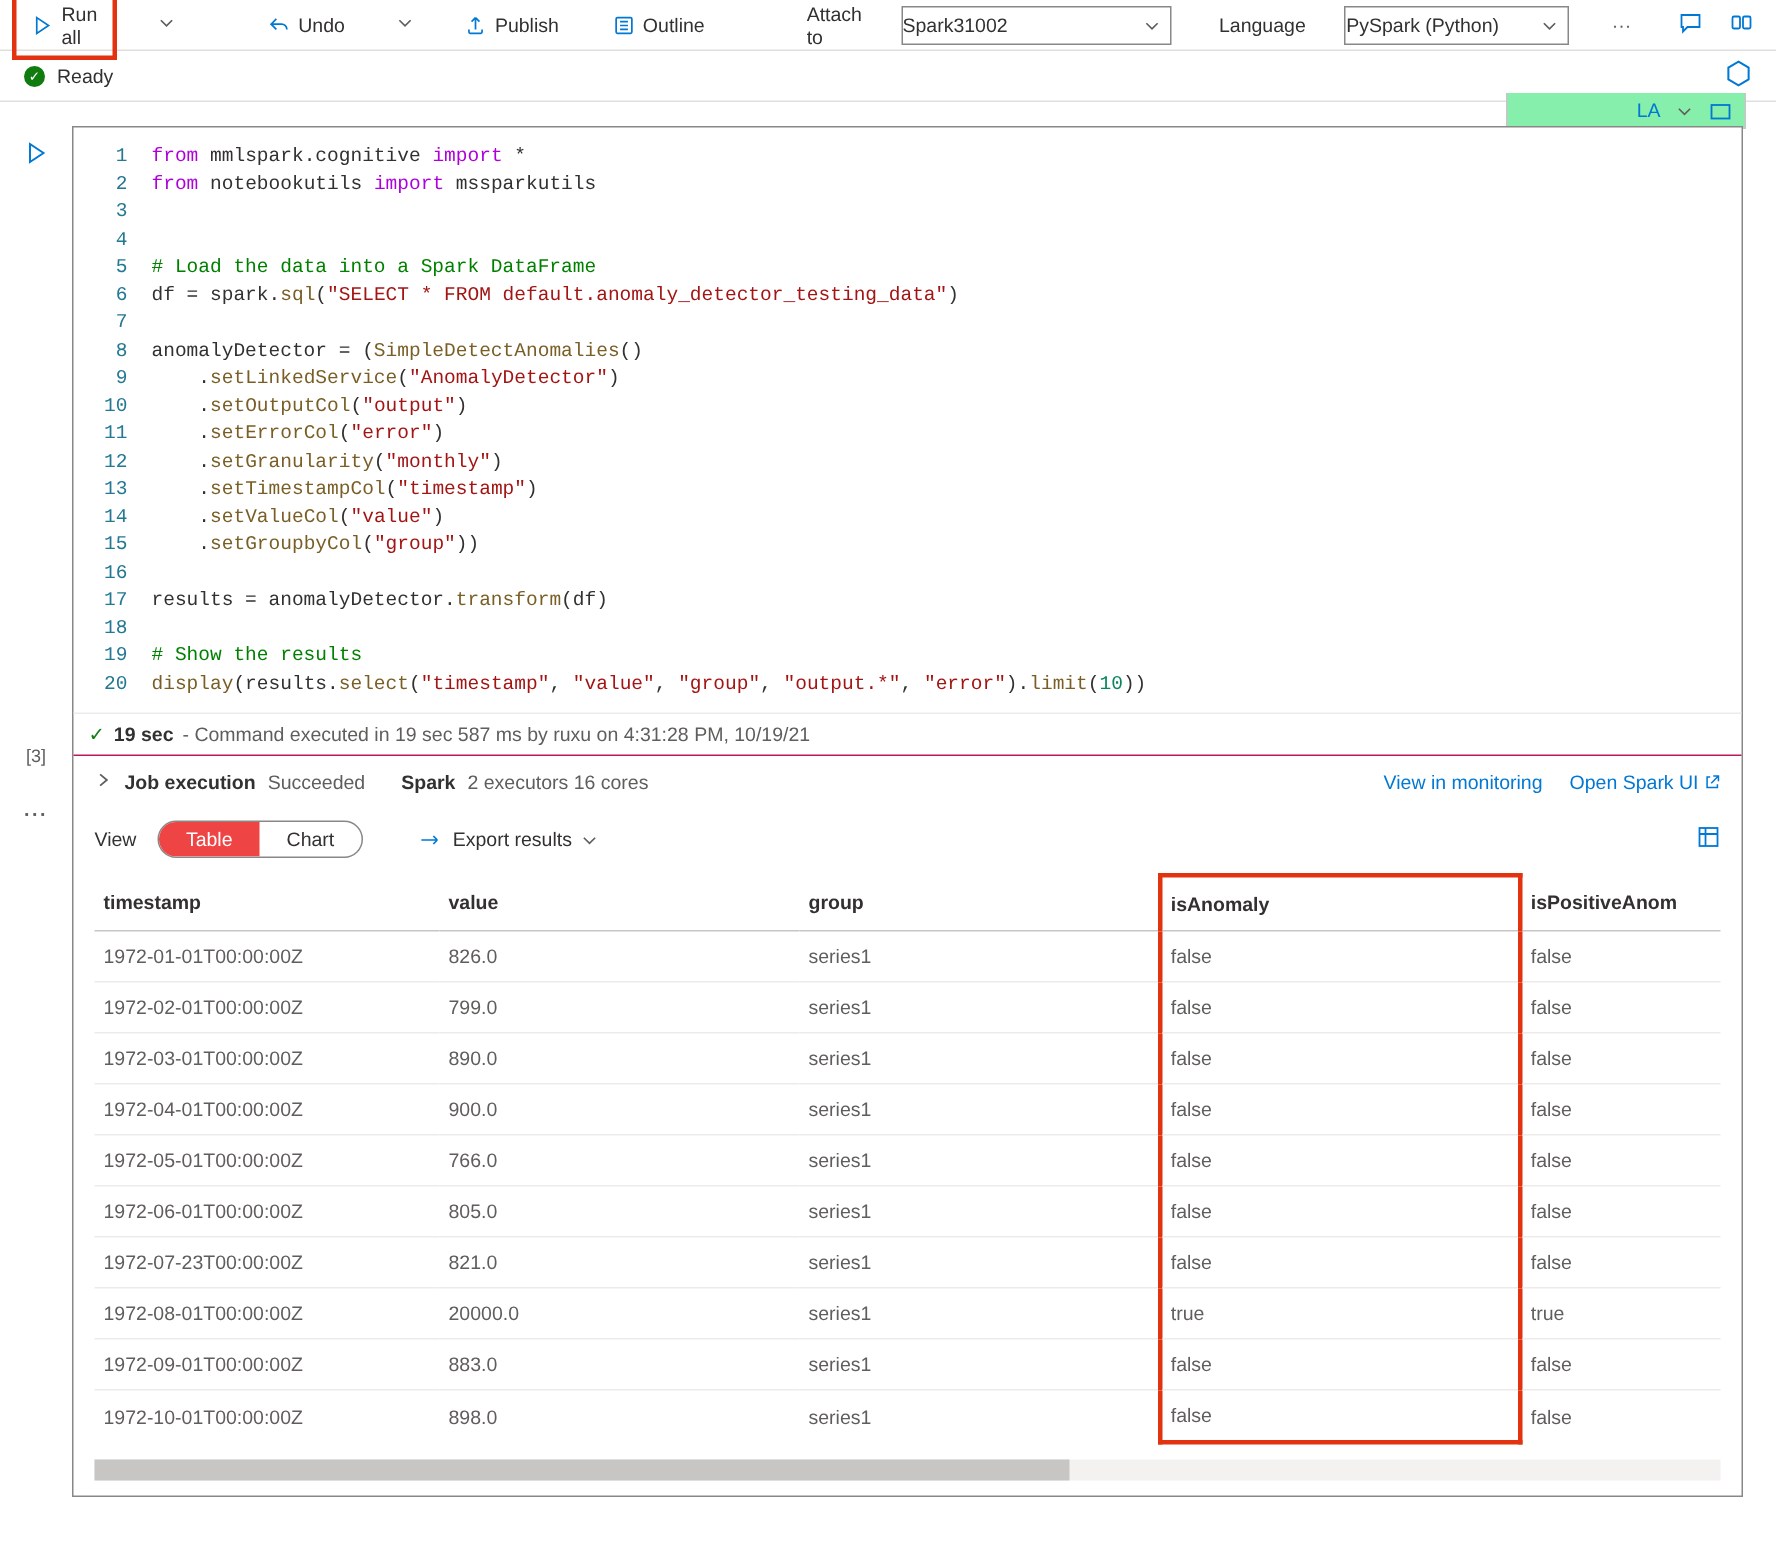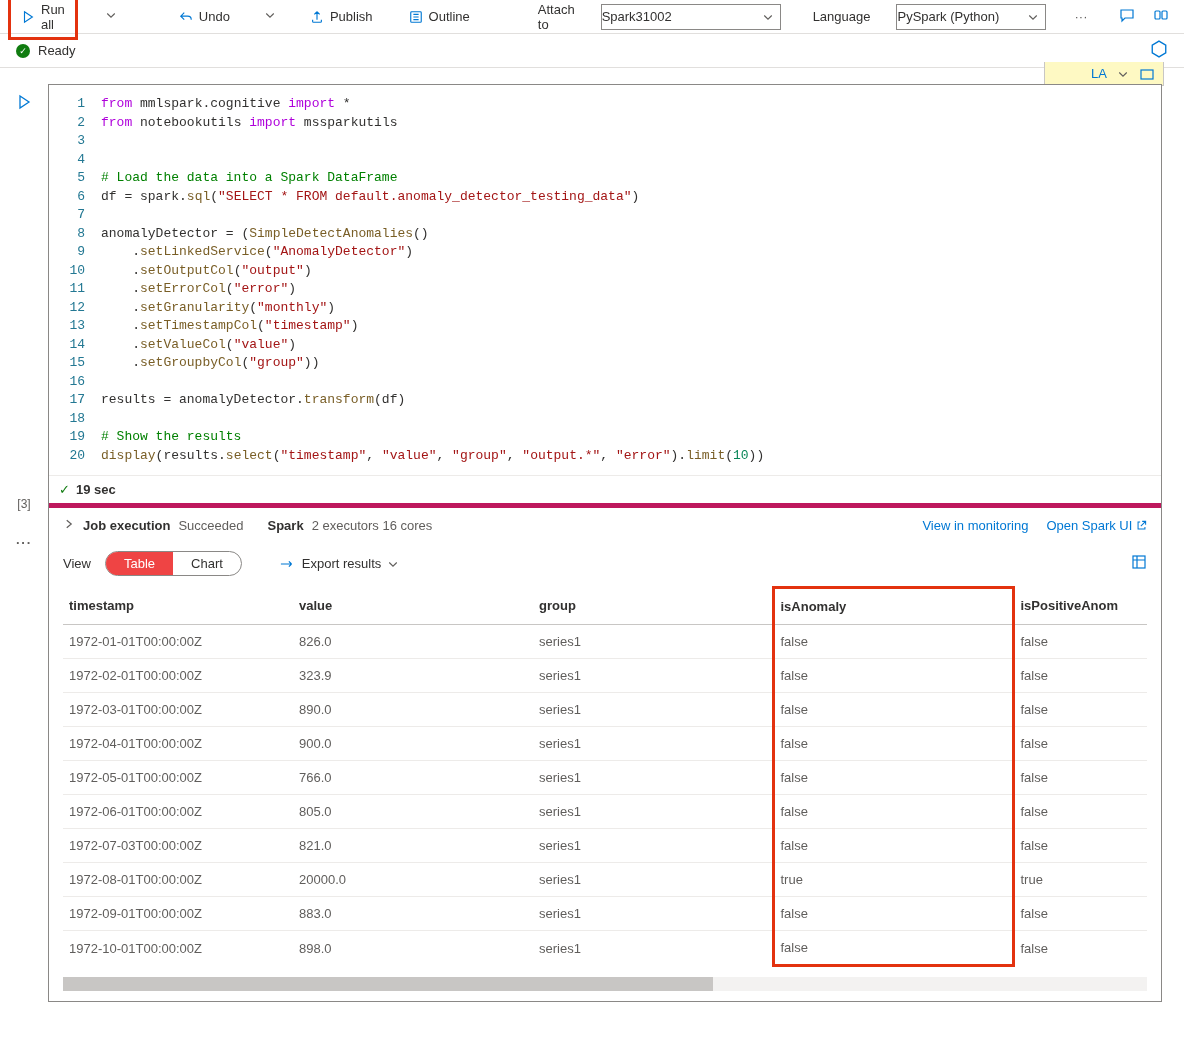--- a/index.html
+++ b/index.html
@@ -71,32 +71,32 @@
   }
   .main-wrap { display:flex; }
   .gutter-col { width:48px; display:flex; flex-direction:column; align-items:center; padding-top:16px; gap:0; }
   .cell-play { color:#0078d4; cursor:pointer; padding:6px; margin-top:4px;}
   .cell-count { color:#605e5c; font-size:12px; margin-top:378px;}
   .more-dots { color:#605e5c; margin-top:24px; cursor:pointer; font-weight:bold; letter-spacing:1px;}
   .right-frag {
     position:absolute;
     right:20px;
     top:62px;
-    width:120px;
+    width:160px;
     height:24px;
     border:1px solid #c8c6c4;
     border-top:none;
     color:#0078d4;
     display:flex;
     align-items:center;
     justify-content:flex-end;
     gap:10px;
     padding:0 8px;
     font-size:13px;
-    background:#fef9c3;
+    background:#86efac;
   }
   .notebook-area { flex:1; padding:16px 22px 16px 0; position:relative; }
   .code-cell {
     border:1px solid #8a8886;
     background:#fff;
   }
   .code-body { display:flex; }
   .line-nums {
     padding:10px 0 10px 14px;
     text-align:right;
@@ -125,21 +125,21 @@
     padding:6px 10px 6px 10px;
     font-size:13px; color:#605e5c;
     border-top:1px solid #edebe9;
   }
   .exec-line .chk { color:#107c10; }
   .exec-line b { color:#323130; font-weight:700; }
   .jobexec {
     display:flex; align-items:center; gap:24px;
     padding:10px 14px;
     font-size:13px;
-    border-top:5px solid #be185d;
+    border-top:1px solid #be185d;
   }
   .jobexec-left { display:flex; align-items:center; gap:8px; flex:1;}
   .jobexec .chev { color:#605e5c; }
   .jobexec .lbl { font-weight:600; }
   .jobexec .links { display:flex; gap:18px; }
   .jobexec .links a { color:#0078d4; text-decoration:none; cursor:pointer;}
   .view-row {
     display:flex; align-items:center; gap:14px;
     padding:8px 14px 10px 14px;
     border-top:0;
@@ -330,20 +330,21 @@
 
 results = anomalyDetector.<span class="tok-fn">transform</span>(df)
 
 <span class="tok-com"># Show the results</span>
 <span class="tok-fn">display</span>(results.<span class="tok-fn">select</span>(<span class="tok-str">"timestamp"</span>, <span class="tok-str">"value"</span>, <span class="tok-str">"group"</span>, <span class="tok-str">"output.*"</span>, <span class="tok-str">"error"</span>).<span class="tok-fn">limit</span>(<span class="tok-num">10</span>))</div>
       </div>
 
       <div class="exec-line">
         <span class="chk">✓</span>
         <b>19 sec</b>
+        <span> - Command executed in 19 sec 587 ms by ruxu on 4:31:28 PM, 10/19/21</span>
       </div>
 
       <div class="jobexec">
         <div class="jobexec-left">
           <span class="chev">
             <svg width="12" height="12" viewBox="0 0 16 16">
                 <path fill="none" stroke="#605e5c" stroke-width="1.6" d="M5 3l6 5-6 5"></path>
               </svg>
           </span>
           <span class="lbl">Job execution</span>
@@ -397,21 +398,21 @@
           <tbody id="tbody">
               <tr>
                 <td class="col-ts">1972-01-01T00:00:00Z</td>
                 <td class="col-val">826.0</td>
                 <td class="col-grp">series1</td>
                 <td class="col-anom">false</td>
                 <td>false</td>
               </tr>
               <tr>
                 <td class="col-ts">1972-02-01T00:00:00Z</td>
-                <td class="col-val">323.9</td>
+                <td class="col-val">799.0</td>
                 <td class="col-grp">series1</td>
                 <td class="col-anom">false</td>
                 <td>false</td>
               </tr>
               <tr>
                 <td class="col-ts">1972-03-01T00:00:00Z</td>
                 <td class="col-val">890.0</td>
                 <td class="col-grp">series1</td>
                 <td class="col-anom">false</td>
                 <td>false</td>
@@ -431,21 +432,21 @@
                 <td>false</td>
               </tr>
               <tr>
                 <td class="col-ts">1972-06-01T00:00:00Z</td>
                 <td class="col-val">805.0</td>
                 <td class="col-grp">series1</td>
                 <td class="col-anom">false</td>
                 <td>false</td>
               </tr>
               <tr>
-                <td class="col-ts">1972-07-03T00:00:00Z</td>
+                <td class="col-ts">1972-07-23T00:00:00Z</td>
                 <td class="col-val">821.0</td>
                 <td class="col-grp">series1</td>
                 <td class="col-anom">false</td>
                 <td>false</td>
               </tr>
               <tr>
                 <td class="col-ts">1972-08-01T00:00:00Z</td>
                 <td class="col-val">20000.0</td>
                 <td class="col-grp">series1</td>
                 <td class="col-anom">true</td>

